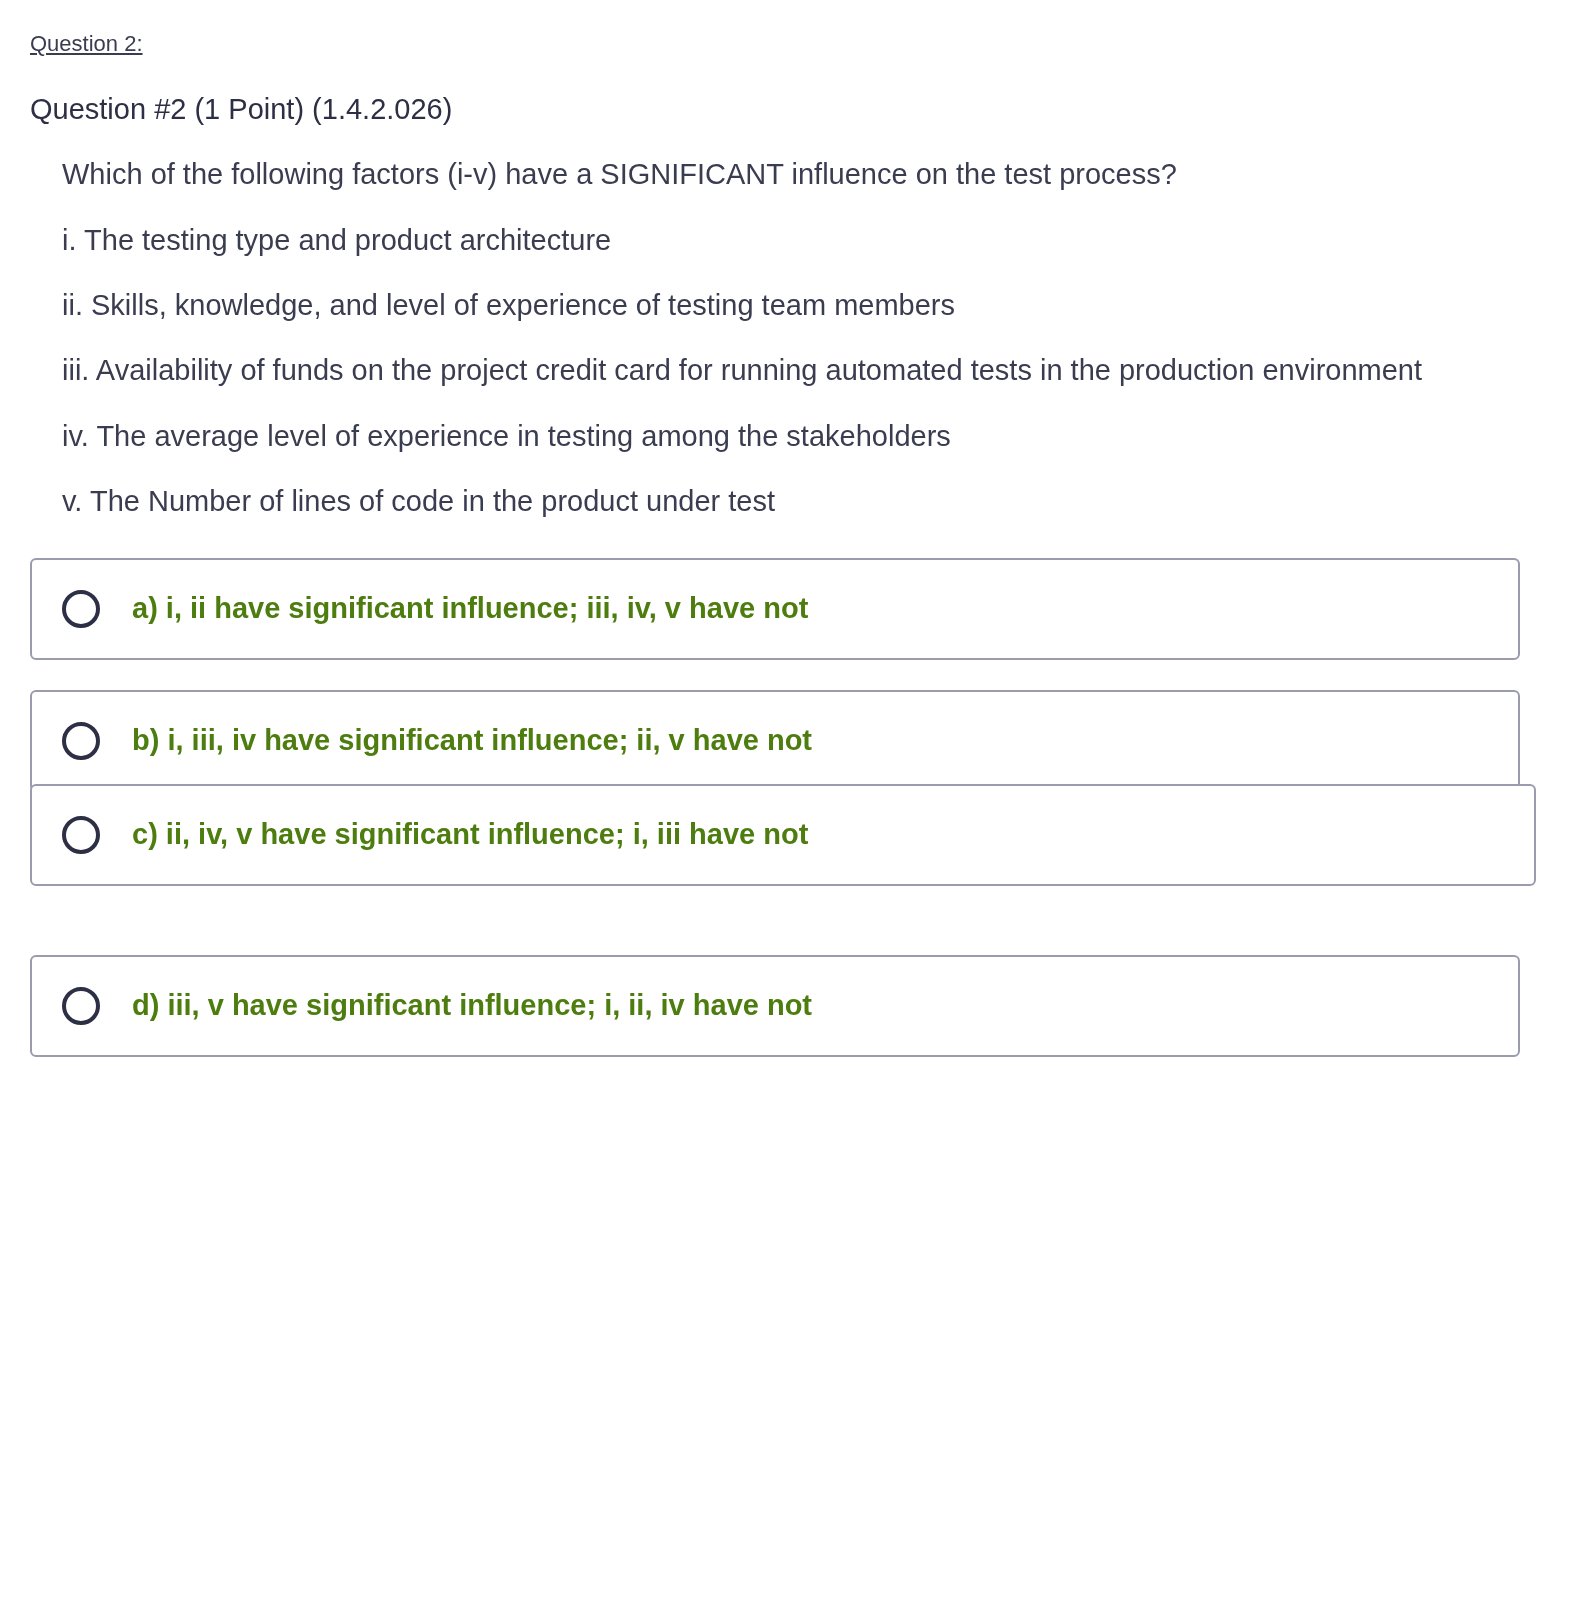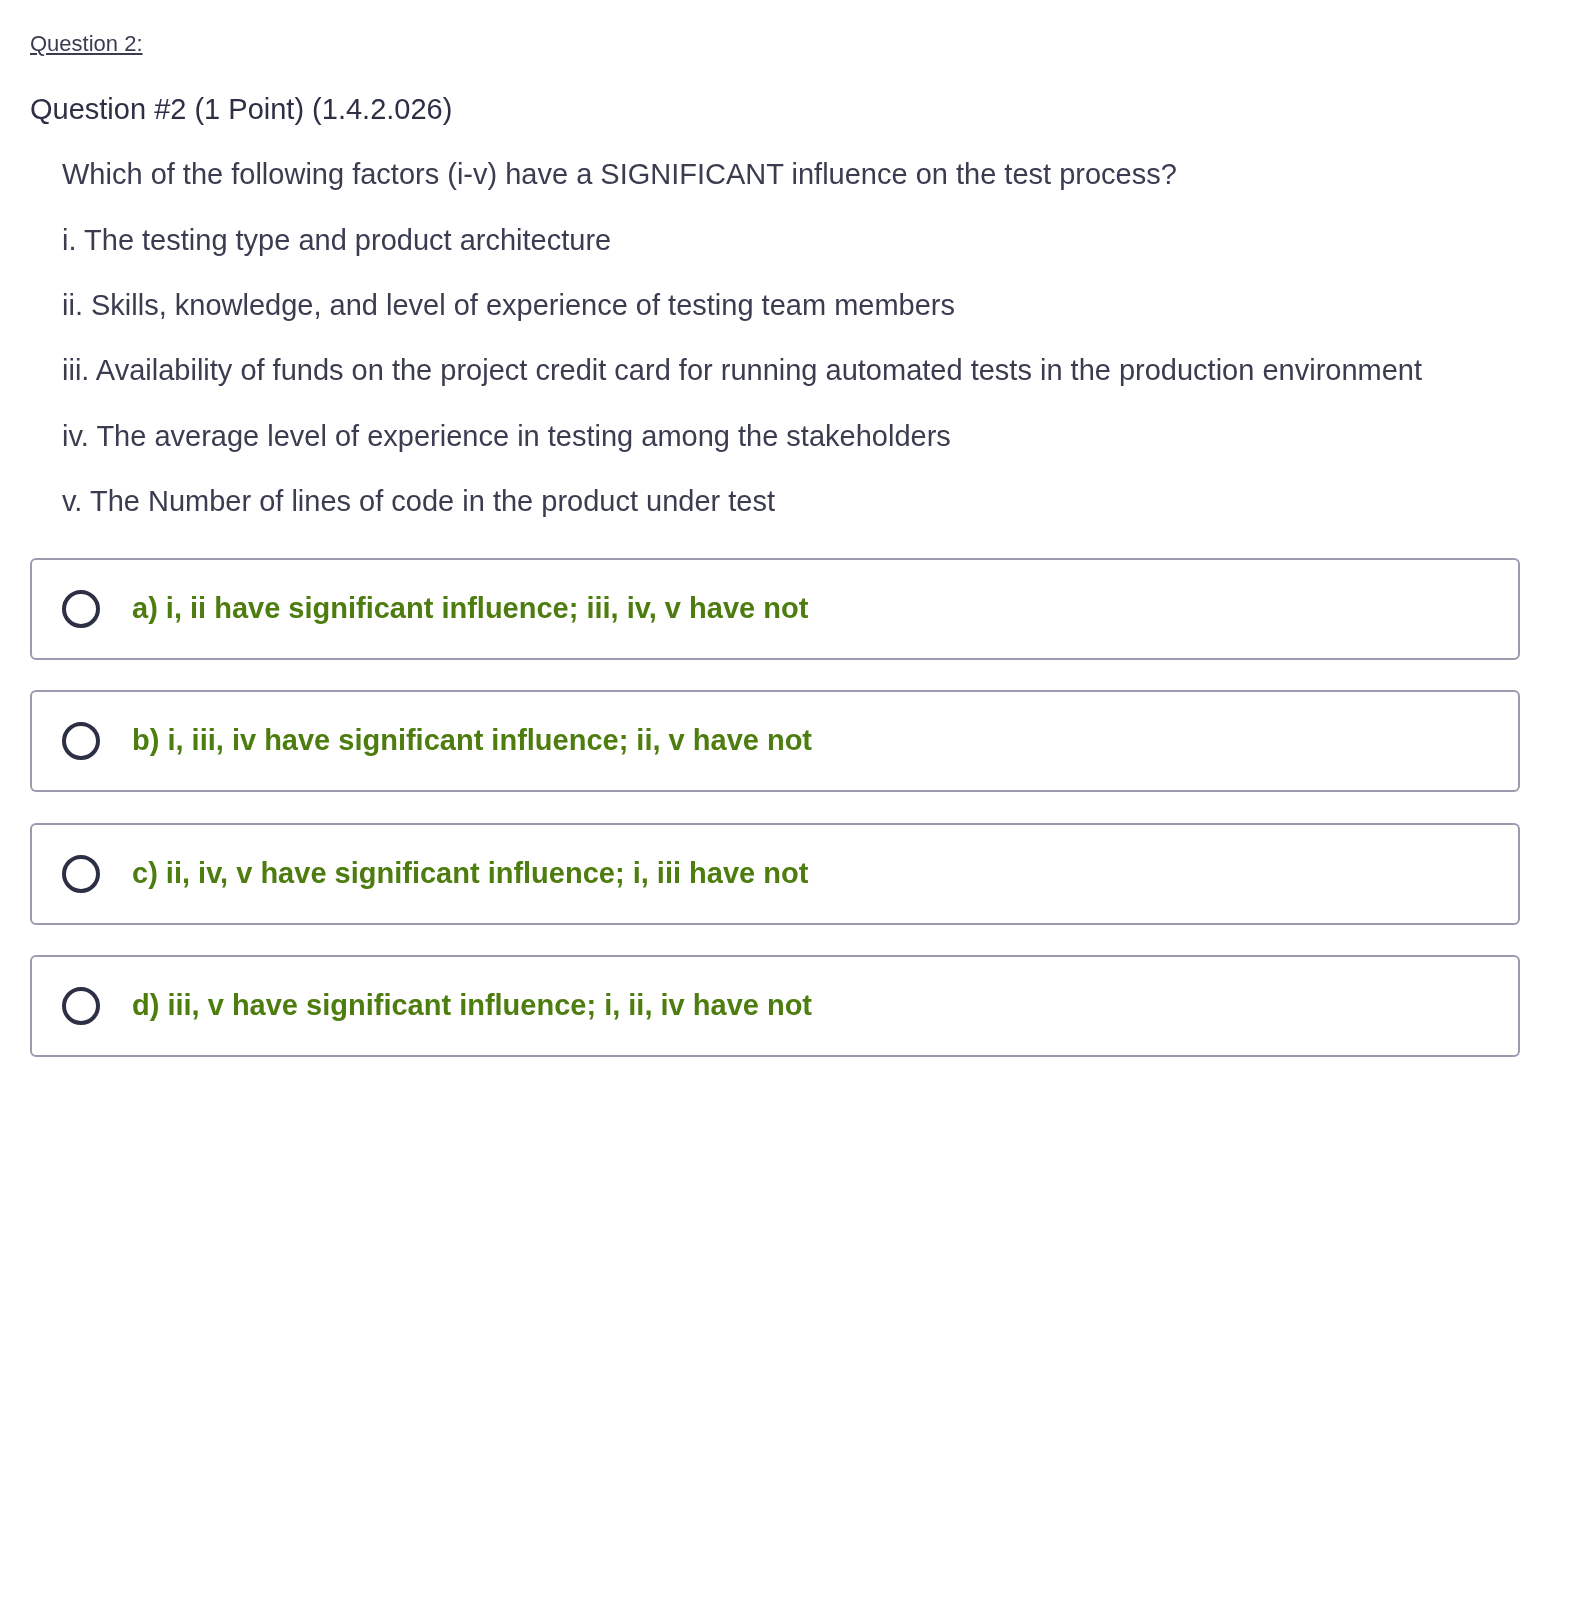--- a/index.html
+++ b/index.html
@@ -99,21 +99,21 @@
   <div class="option" style="top:558px;">
     <span class="radio"></span>
     <span class="option-text">a) i, ii have significant influence; iii, iv, v have not</span>
   </div>
 
   <div class="option" style="top:690px;">
     <span class="radio"></span>
     <span class="option-text">b) i, iii, iv have significant influence; ii, v have not</span>
   </div>
 
-  <div class="option" style="top:823px;">
+  <div class="option" style="top:784px;padding-left:16px;">
     <span class="radio"></span>
     <span class="option-text">c) ii, iv, v have significant influence; i, iii have not</span>
   </div>
 
   <div class="option" style="top:955px;">
     <span class="radio"></span>
     <span class="option-text">d) iii, v have significant influence; i, ii, iv have not</span>
   </div>
 </div>
 

